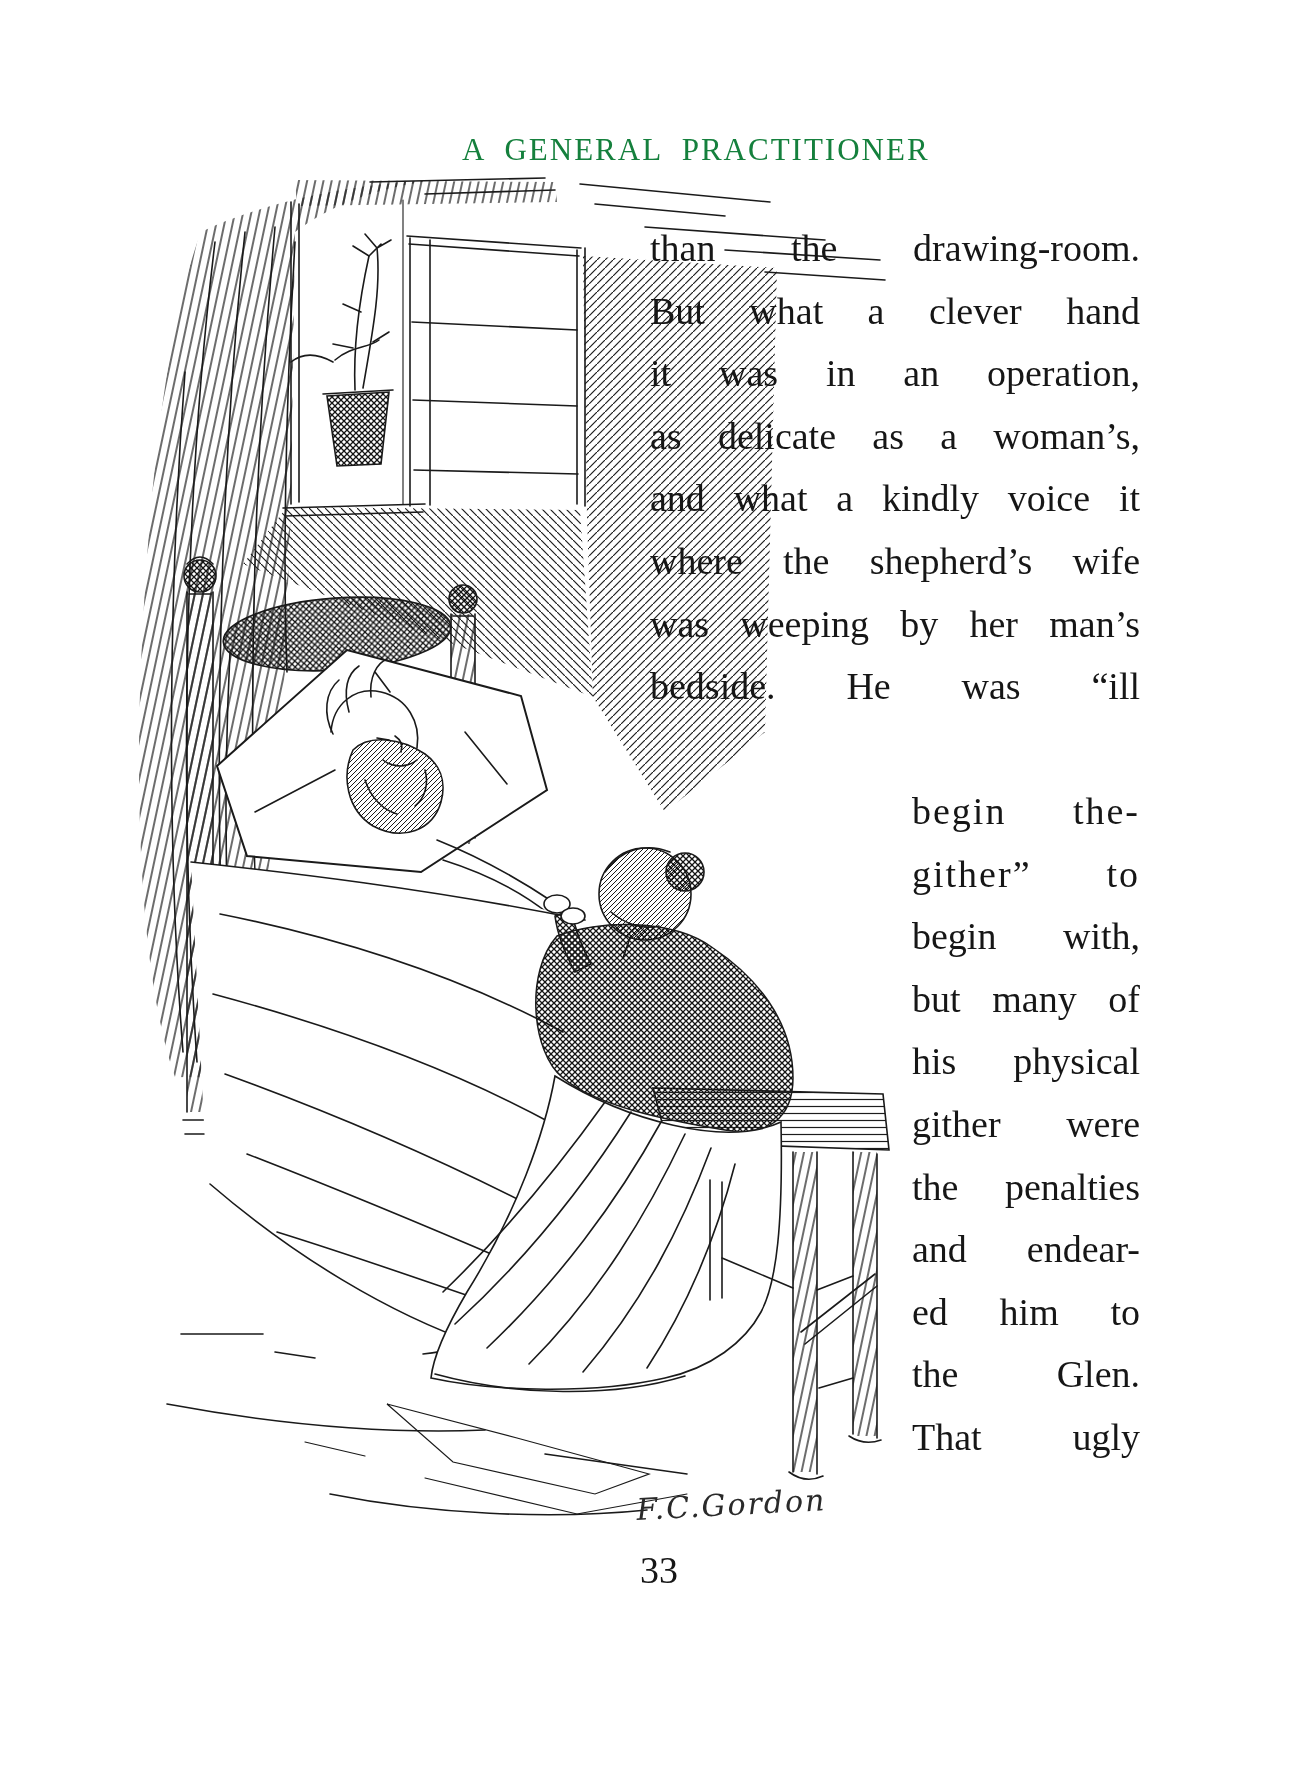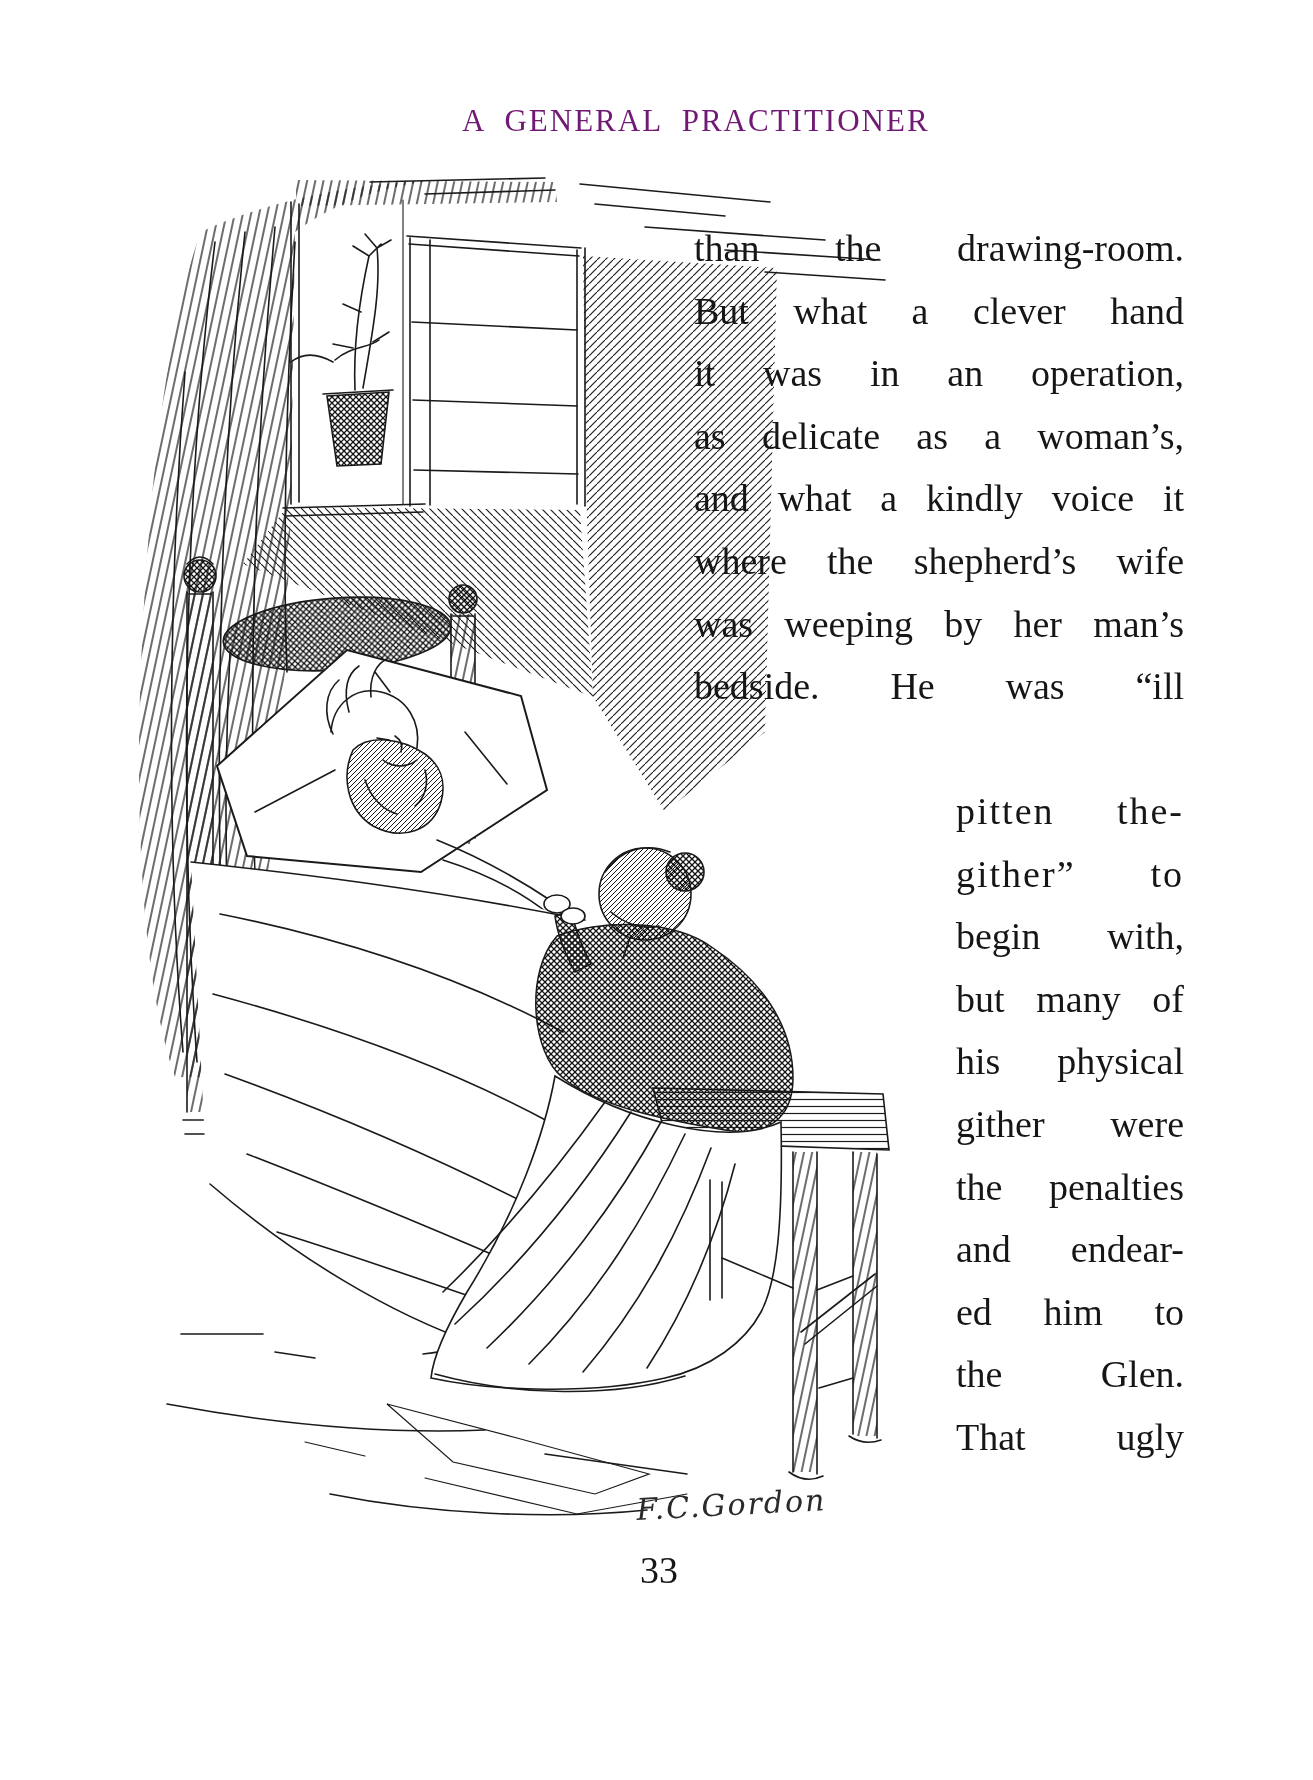--- a/index.html
+++ b/index.html
@@ -3,26 +3,26 @@
 <meta charset="utf-8">
 <style>
   html,body{margin:0;padding:0;}
   body{
     width:1313px;height:1780px;position:relative;background:#ffffff;
     font-family:"Liberation Serif","DejaVu Serif",serif;color:#1b1b1b;
     overflow:hidden;
   }
   .page{position:absolute;inset:0;background:#fff;}
   .running-header{
-    position:absolute;left:462px;top:103px;margin:0;
+    position:absolute;left:462px;top:132px;margin:0;
     font-size:31px;font-weight:normal;letter-spacing:2px;word-spacing:10px;
-    white-space:nowrap;color:#701a75;
+    white-space:nowrap;color:#15803d;
   }
   .illustration{position:absolute;left:125px;top:172px;width:770px;height:1370px;}
-  .col{position:absolute;color:#161616;margin-left:44px;}
+  .col{position:absolute;color:#161616;}
   .col .line{
     height:62.6px;font-size:38px;line-height:62.6px;
     text-align:justify;text-align-last:justify;text-justify:inter-word;
     overflow:hidden;
   }
   .col-wide{left:650px;top:217px;width:490px;}
   .col-narrow{left:912px;top:780px;width:228px;}
   .col-wide .line:nth-child(9){padding-left:50px;}
   .col-narrow .line:nth-child(1),
   .col-narrow .line:nth-child(2){letter-spacing:2px;}
@@ -228,21 +228,21 @@
     <div class="line">But what a clever hand</div>
     <div class="line">it was in an operation,</div>
     <div class="line">as delicate as a woman’s,</div>
     <div class="line">and what a kindly voice it</div>
     <div class="line">where the shepherd’s wife</div>
     <div class="line">was weeping by her man’s</div>
     <div class="line">bedside.  He was “ill</div>
   </div>
 
   <div class="col col-narrow">
-    <div class="line">pitten the-</div>
+    <div class="line">begin the-</div>
     <div class="line">gither” to</div>
     <div class="line">begin with,</div>
     <div class="line">but many of</div>
     <div class="line">his physical</div>
     <div class="line">gither were</div>
     <div class="line">the penalties</div>
     <div class="line">and endear-</div>
     <div class="line">ed him to</div>
     <div class="line">the Glen.</div>
     <div class="line">That ugly</div>

